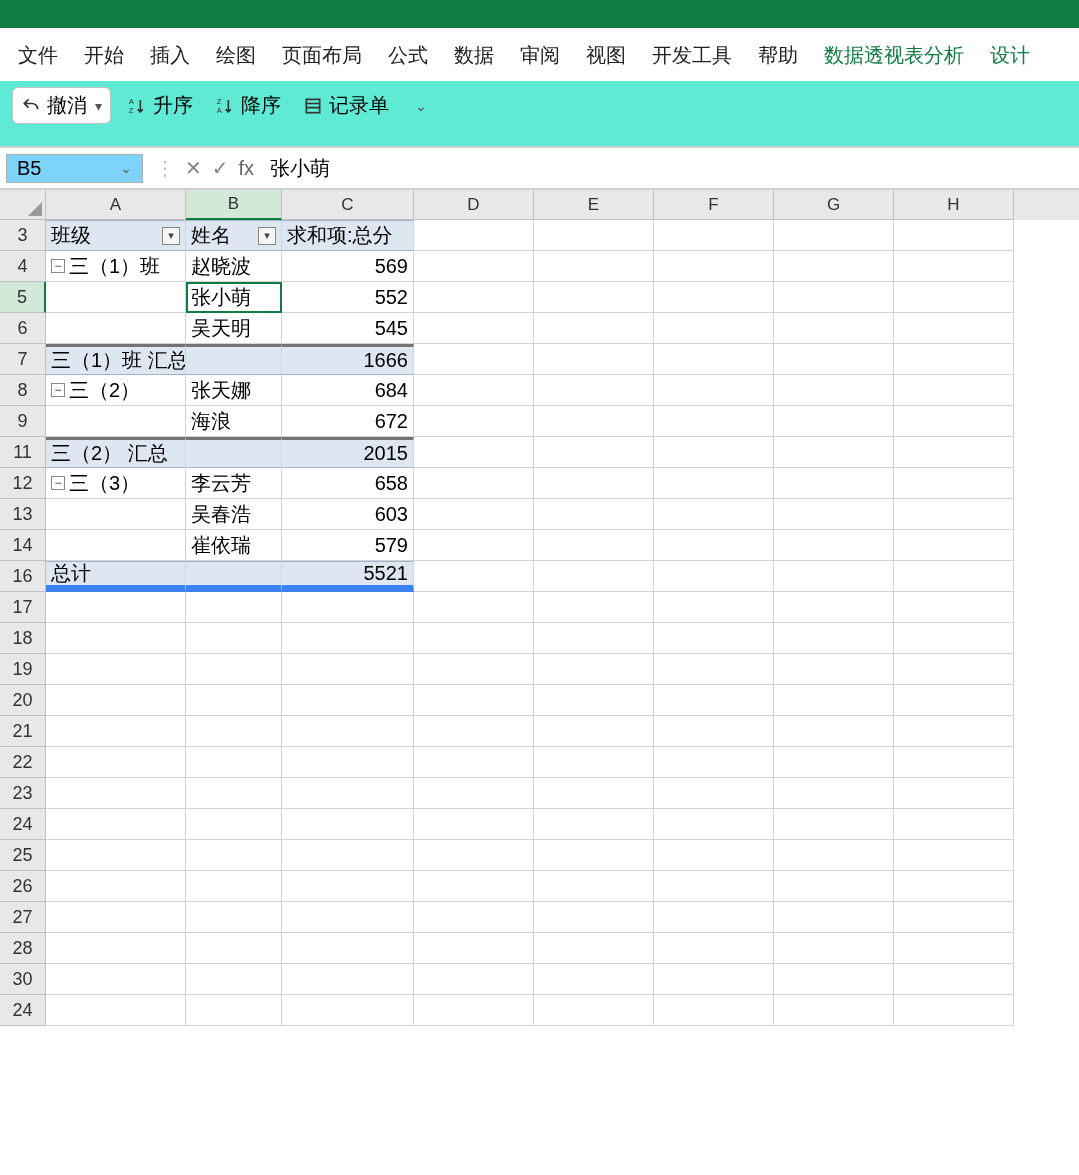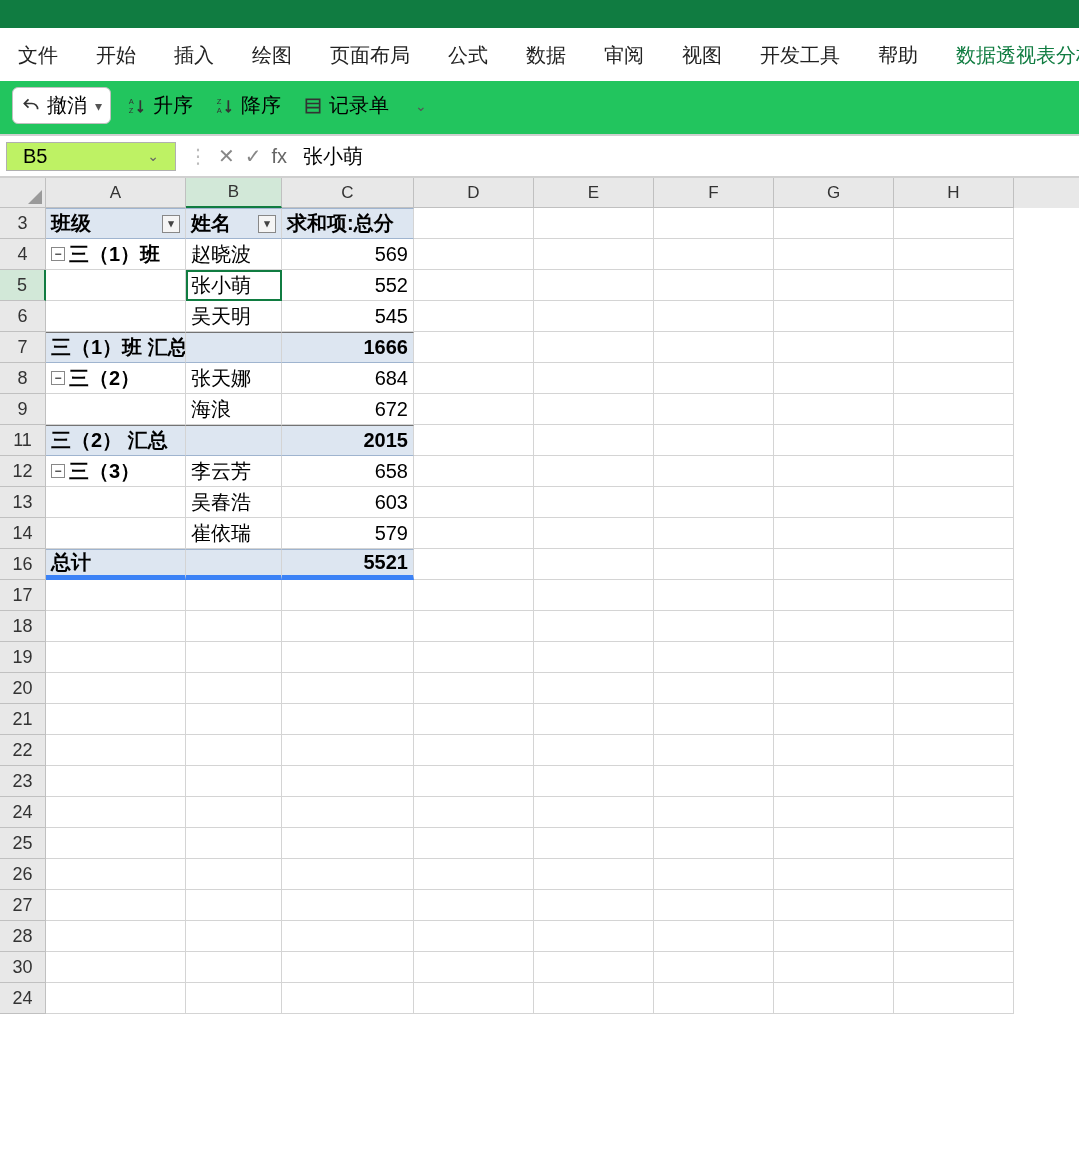--- a/index.html
+++ b/index.html
@@ -13,41 +13,41 @@
     overflow: hidden;
   }
   .titlebar {
     background: #107c41;
     height: 28px;
   }
   .ribbon-tabs {
     display: flex;
     align-items: center;
     padding: 8px 14px 6px 14px;
-    gap: 30px;
+    gap: 18px;
     border-bottom: none;
     background: #fff;
     white-space: nowrap;
   }
   .ribbon-tab {
     font-size: 20px;
     padding: 6px 4px;
     cursor: pointer;
     color: #222;
   }
   .ribbon-tab.context {
     color: #107c41;
   }
   .toolbar {
     display: flex;
     align-items: center;
-    padding: 6px 12px 10px 12px;
+    padding: 6px 12px 22px 12px;
     gap: 10px;
     border-bottom: 2px solid #d0d0d0;
-    background: #22c55e;
+    background: #5eead4;
   }
   .tool-group {
     display: flex;
     align-items: center;
     gap: 6px;
     padding: 4px 8px;
     border: 1px solid #c0c0c0;
     border-radius: 6px;
     background: #fff;
     font-size: 20px;
@@ -67,29 +67,29 @@
     margin-left: 2px;
   }
   .name-formula {
     display: flex;
     align-items: center;
     border-bottom: 2px solid #d0d0d0;
     background: #fff;
     height: 42px;
   }
   .name-box {
-    width: 170px;
+    width: 137px;
     display: flex;
     align-items: center;
     justify-content: space-between;
-    padding: 2px 16px;
+    padding: 2px 10px;
     border: 1px solid #b0b0b0;
     margin: 4px 6px;
     font-size: 20px;
-    background: #bef264;
+    background: #7dd3fc;
     cursor: text;
   }
   .nb-chev { color: #666; font-size: 14px; cursor: pointer; }
   .formula-ctrls {
     display: flex;
     align-items: center;
     gap: 10px;
     padding: 0 6px;
     color: #888;
     font-size: 20px;
@@ -168,24 +168,24 @@
     align-items: center;
     font-size: 20px;
     overflow: hidden;
     white-space: nowrap;
     background: #fff;
     cursor: cell;
   }
   .cA{width:140px;} .cB{width:96px;} .cC{width:132px;}
   .cD,.cE,.cF,.cG,.cH{width:120px;}
   .right { justify-content: flex-end; }
-  .bold { font-weight: 700; }
+  .bold { font-weight: 400; }
   .pvt-hdr { background: #dde6f1; border-bottom:1px solid #9fb4cf; border-top:1px solid #9fb4cf;}
-  .pvt-sub { background: #dde6f1; border-bottom:1px solid #9fb4cf; border-top:1px solid #737373;}
-  .pvt-grand { background: #dde6f1; border-bottom:5px solid #3b82f6; border-top:1px solid #9fb4cf;}
+  .pvt-sub { background: #dde6f1; border-bottom:1px solid #9fb4cf; border-top:3px solid #737373;}
+  .pvt-grand { background: #dde6f1; border-bottom:7px solid #3b82f6; border-top:1px solid #9fb4cf;}
   .filter-btn {
     width:18px;height:18px;border:1px solid #888;background:#f5f5f5;
     display:inline-flex;align-items:center;justify-content:center;
     font-size:11px;margin-left:auto;cursor:pointer;color:#444;
   }
   .collapse-btn{
     width:14px;height:14px;border:1px solid #888;background:#fff;
     display:inline-flex;align-items:center;justify-content:center;
     font-size:12px;margin-right:4px;cursor:pointer;color:#444;line-height:1;
   }

